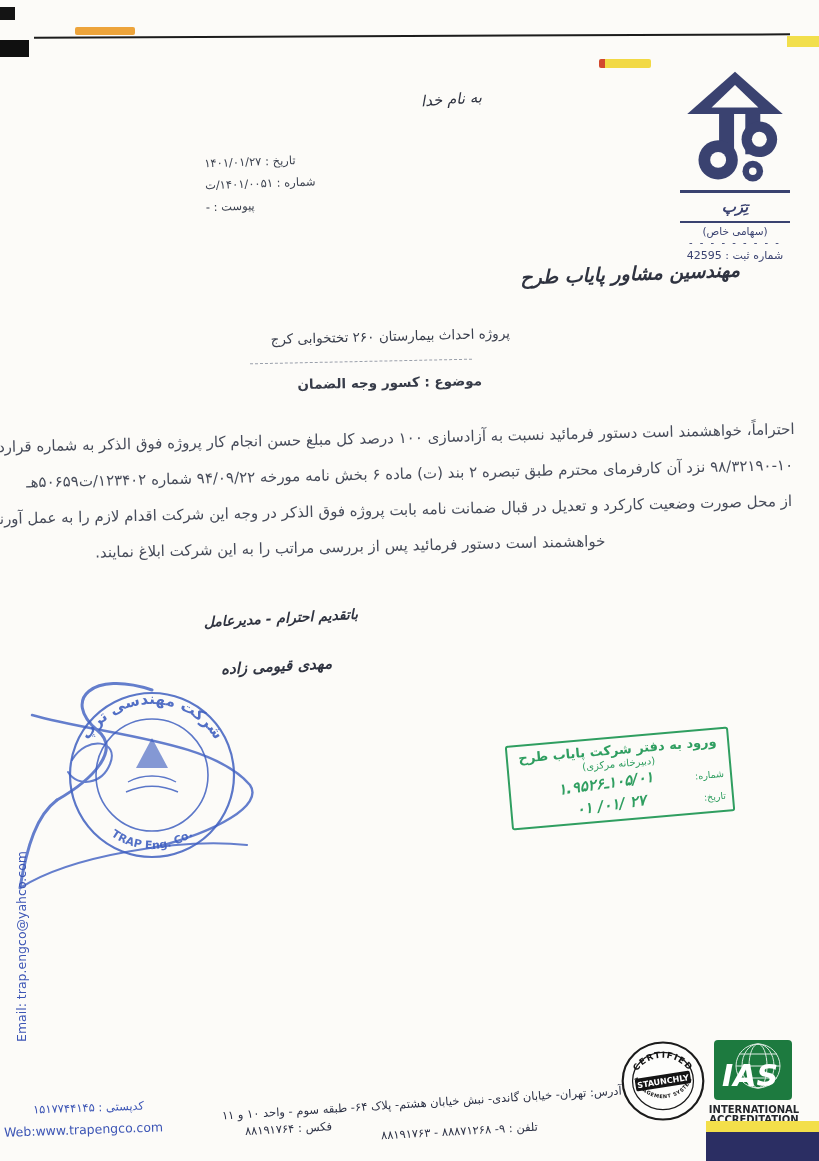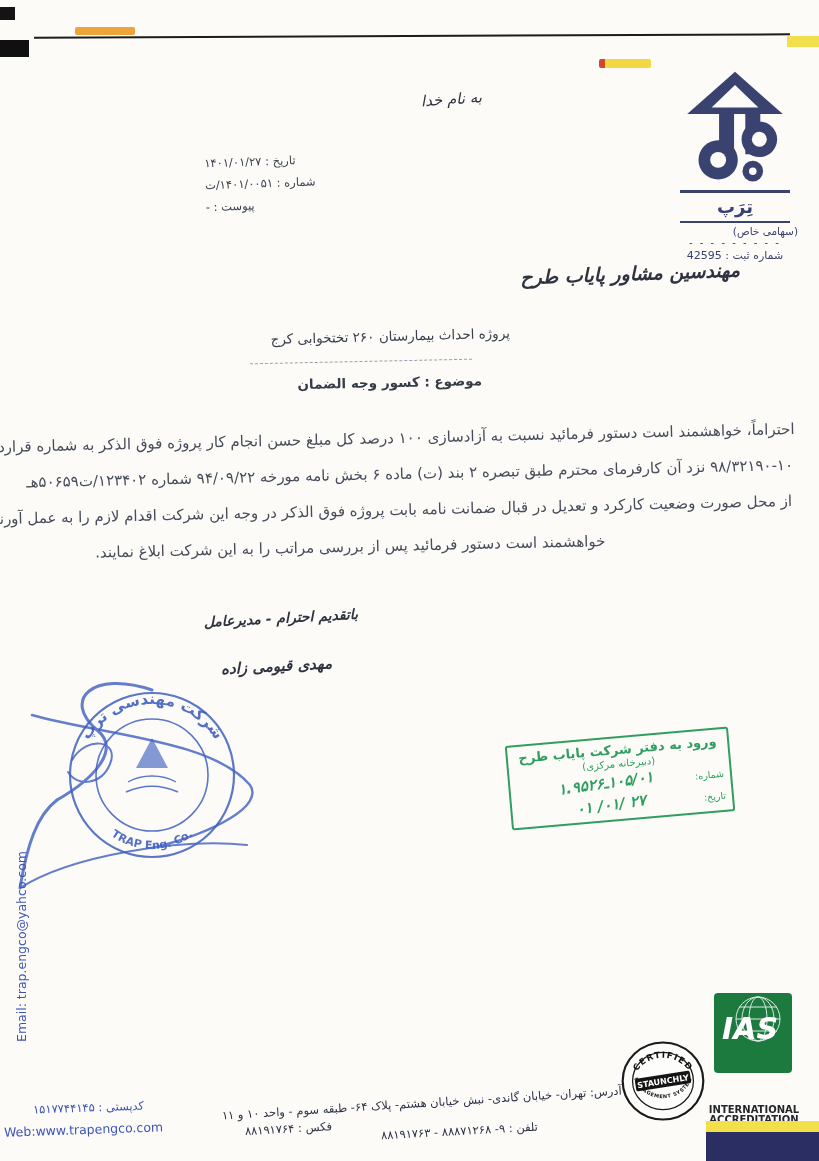--- a/index.html
+++ b/index.html
@@ -15,22 +15,22 @@
   .top-rule{left:34px;top:35px;width:756px;height:2.4px;background:#1c1c1c;transform:rotate(-0.25deg);}
   .edge-mark1{left:0;top:7px;width:15px;height:13px;background:#141414;}
   .edge-mark2{left:0;top:40px;width:29px;height:17px;background:#101010;}
   .hl-orange{left:75px;top:27px;width:60px;height:8px;background:#eda43b;border-radius:2px;}
   .hl-mix{left:599px;top:59px;width:46px;height:9px;background:#f2d944;border-left:6px solid #d2482e;border-radius:2px;}
   .hl-yellow-tr{left:787px;top:36px;width:32px;height:11px;background:#f2df4c;}
 
   
   .logo-wrap{left:672px;top:70px;width:126px;text-align:center;color:#3a4270;}
   .logo-rule{height:2.6px;background:#3a4270;margin:2px 8px;}
-  .logo-name{font-size:18px;font-weight:bold;line-height:24px;}
-  .logo-type{font-size:10.5px;margin-top:2px;text-align:right;}
+  .logo-name{font-size:15px;font-weight:bold;font-style:italic;line-height:24px;}
+  .logo-type{font-size:10.5px;margin-top:2px;}
   .logo-dots{font-size:10px;letter-spacing:2px;color:#3a4270;}
   .logo-reg{font-size:11px;margin-top:1px;}
 
   
   .meta{left:205px;top:150px;width:130px;text-align:left;transform:rotate(-2deg);}
   .meta div{font-size:11.5px;color:#3d4350;line-height:22px;white-space:nowrap;}
 
   .bismillah{left:372px;top:92px;width:110px;font-size:15px;transform:rotate(-4deg);}
 
   .addressee{left:540px;top:262px;width:200px;font-size:19px;font-weight:bold;transform:rotate(-2deg);}
@@ -61,21 +61,21 @@
   .email-v{left:14px;top:1042px;width:186px;font-size:12.5px;color:#3c55b5;
            transform:rotate(-90deg);transform-origin:left top;white-space:nowrap;}
   .postal{left:6px;top:1101px;width:138px;font-size:11.5px;color:#3c55b5;transform:rotate(-2deg);white-space:nowrap;}
   .web{left:4px;top:1122px;width:160px;font-size:12.5px;color:#3c55b5;transform:rotate(-2deg);white-space:nowrap;}
 
   .address{left:222px;top:1096px;width:400px;font-size:11.5px;color:#2c3145;transform:rotate(-3.6deg);white-space:nowrap;}
   .phone{left:308px;top:1126px;width:230px;font-size:11.5px;color:#2c3145;transform:rotate(-3.2deg);white-space:nowrap;}
   .fax{left:232px;top:1122px;width:100px;font-size:11.5px;color:#2c3145;transform:rotate(-3.2deg);white-space:nowrap;}
 
   
-  .ias-box{left:714px;top:993px;width:78px;height:80px;background:#1d7a3f;border-radius:4px;overflow:hidden;text-decoration:underline;}
+  .ias-box{left:714px;top:1040px;width:78px;height:60px;background:#1d7a3f;border-radius:4px;overflow:hidden;text-decoration:underline;}
   .ias-caption{left:708px;top:1105px;width:92px;font-size:10px;line-height:9.5px;color:#23262b;
                text-align:center;font-weight:bold;}
   .corner-yellow{left:706px;top:1121px;width:113px;height:11px;background:#f3df4a;}
   .corner-navy{left:706px;top:1132px;width:113px;height:29px;background:#2b2e63;}
 </style>
 </head>
 <body>
 
 <div class="abs top-rule"></div>
 <div class="abs edge-mark1"></div>

